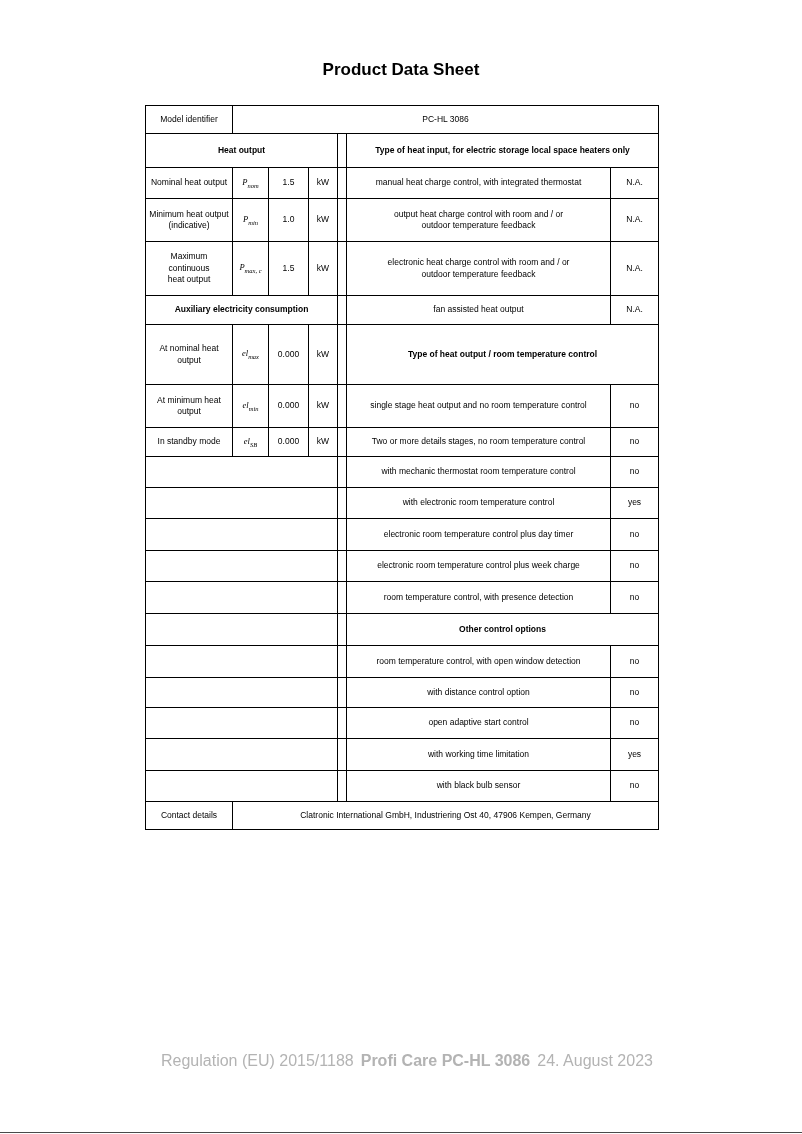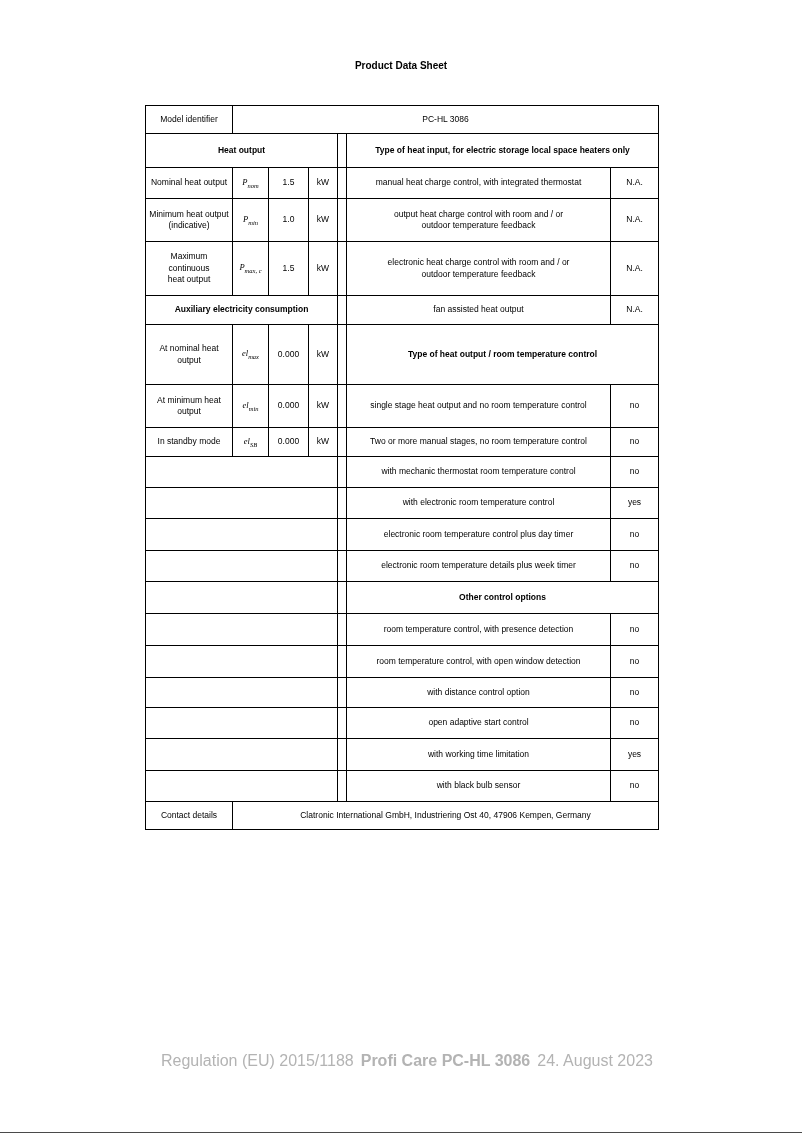--- a/index.html
+++ b/index.html
@@ -9,21 +9,21 @@
     position: relative;
     background: #ffffff;
     color: #000;
     font-family: "Liberation Sans", sans-serif;
   }
   .title {
     position: absolute;
     top: 60px; left: 0; width: 100%;
     margin: 0;
     text-align: center;
-    font-size: 10px;
+    font-size: 17px;
     font-weight: 700;
   }
   table.datasheet {
     position: absolute;
     left: 145px; top: 105px;
     width: 513px;
     border-collapse: collapse;
     table-layout: fixed;
   }
   .datasheet td {
@@ -136,21 +136,21 @@
       <td></td>
       <td class="l">single stage heat output and no room temperature control</td>
       <td class="c">no</td>
     </tr>
     <tr style="height:29px">
       <td class="l">In standby mode</td>
       <td class="c sym"><span>el</span><sub>SB</sub></td>
       <td class="c">0.000</td>
       <td class="c">kW</td>
       <td></td>
-      <td class="l">Two or more manual stages, no room temperature control</td>
+      <td class="l">Two or more details stages, no room temperature control</td>
       <td class="c">no</td>
     </tr>
     <tr style="height:31px">
       <td colspan="4"></td>
       <td></td>
       <td class="l">with mechanic thermostat room temperature control</td>
       <td class="c">no</td>
     </tr>
     <tr style="height:31px">
       <td colspan="4"></td>
@@ -160,33 +160,33 @@
     </tr>
     <tr style="height:32px">
       <td colspan="4"></td>
       <td></td>
       <td class="l">electronic room temperature control plus day timer</td>
       <td class="c">no</td>
     </tr>
     <tr style="height:31px">
       <td colspan="4"></td>
       <td></td>
-      <td class="l">electronic room temperature details plus week timer</td>
+      <td class="l">electronic room temperature control plus week charge</td>
+      <td class="c">no</td>
+    </tr>
+    <tr style="height:32px">
+      <td colspan="4"></td>
+      <td></td>
+      <td class="l">room temperature control, with presence detection</td>
       <td class="c">no</td>
     </tr>
     <tr style="height:32px">
       <td colspan="4"></td>
       <td></td>
       <td class="l b" colspan="2">Other control options</td>
-    </tr>
-    <tr style="height:32px">
-      <td colspan="4"></td>
-      <td></td>
-      <td class="l">room temperature control, with presence detection</td>
-      <td class="c">no</td>
     </tr>
     <tr style="height:32px">
       <td colspan="4"></td>
       <td></td>
       <td class="l">room temperature control, with open window detection</td>
       <td class="c">no</td>
     </tr>
     <tr style="height:30px">
       <td colspan="4"></td>
       <td></td>

